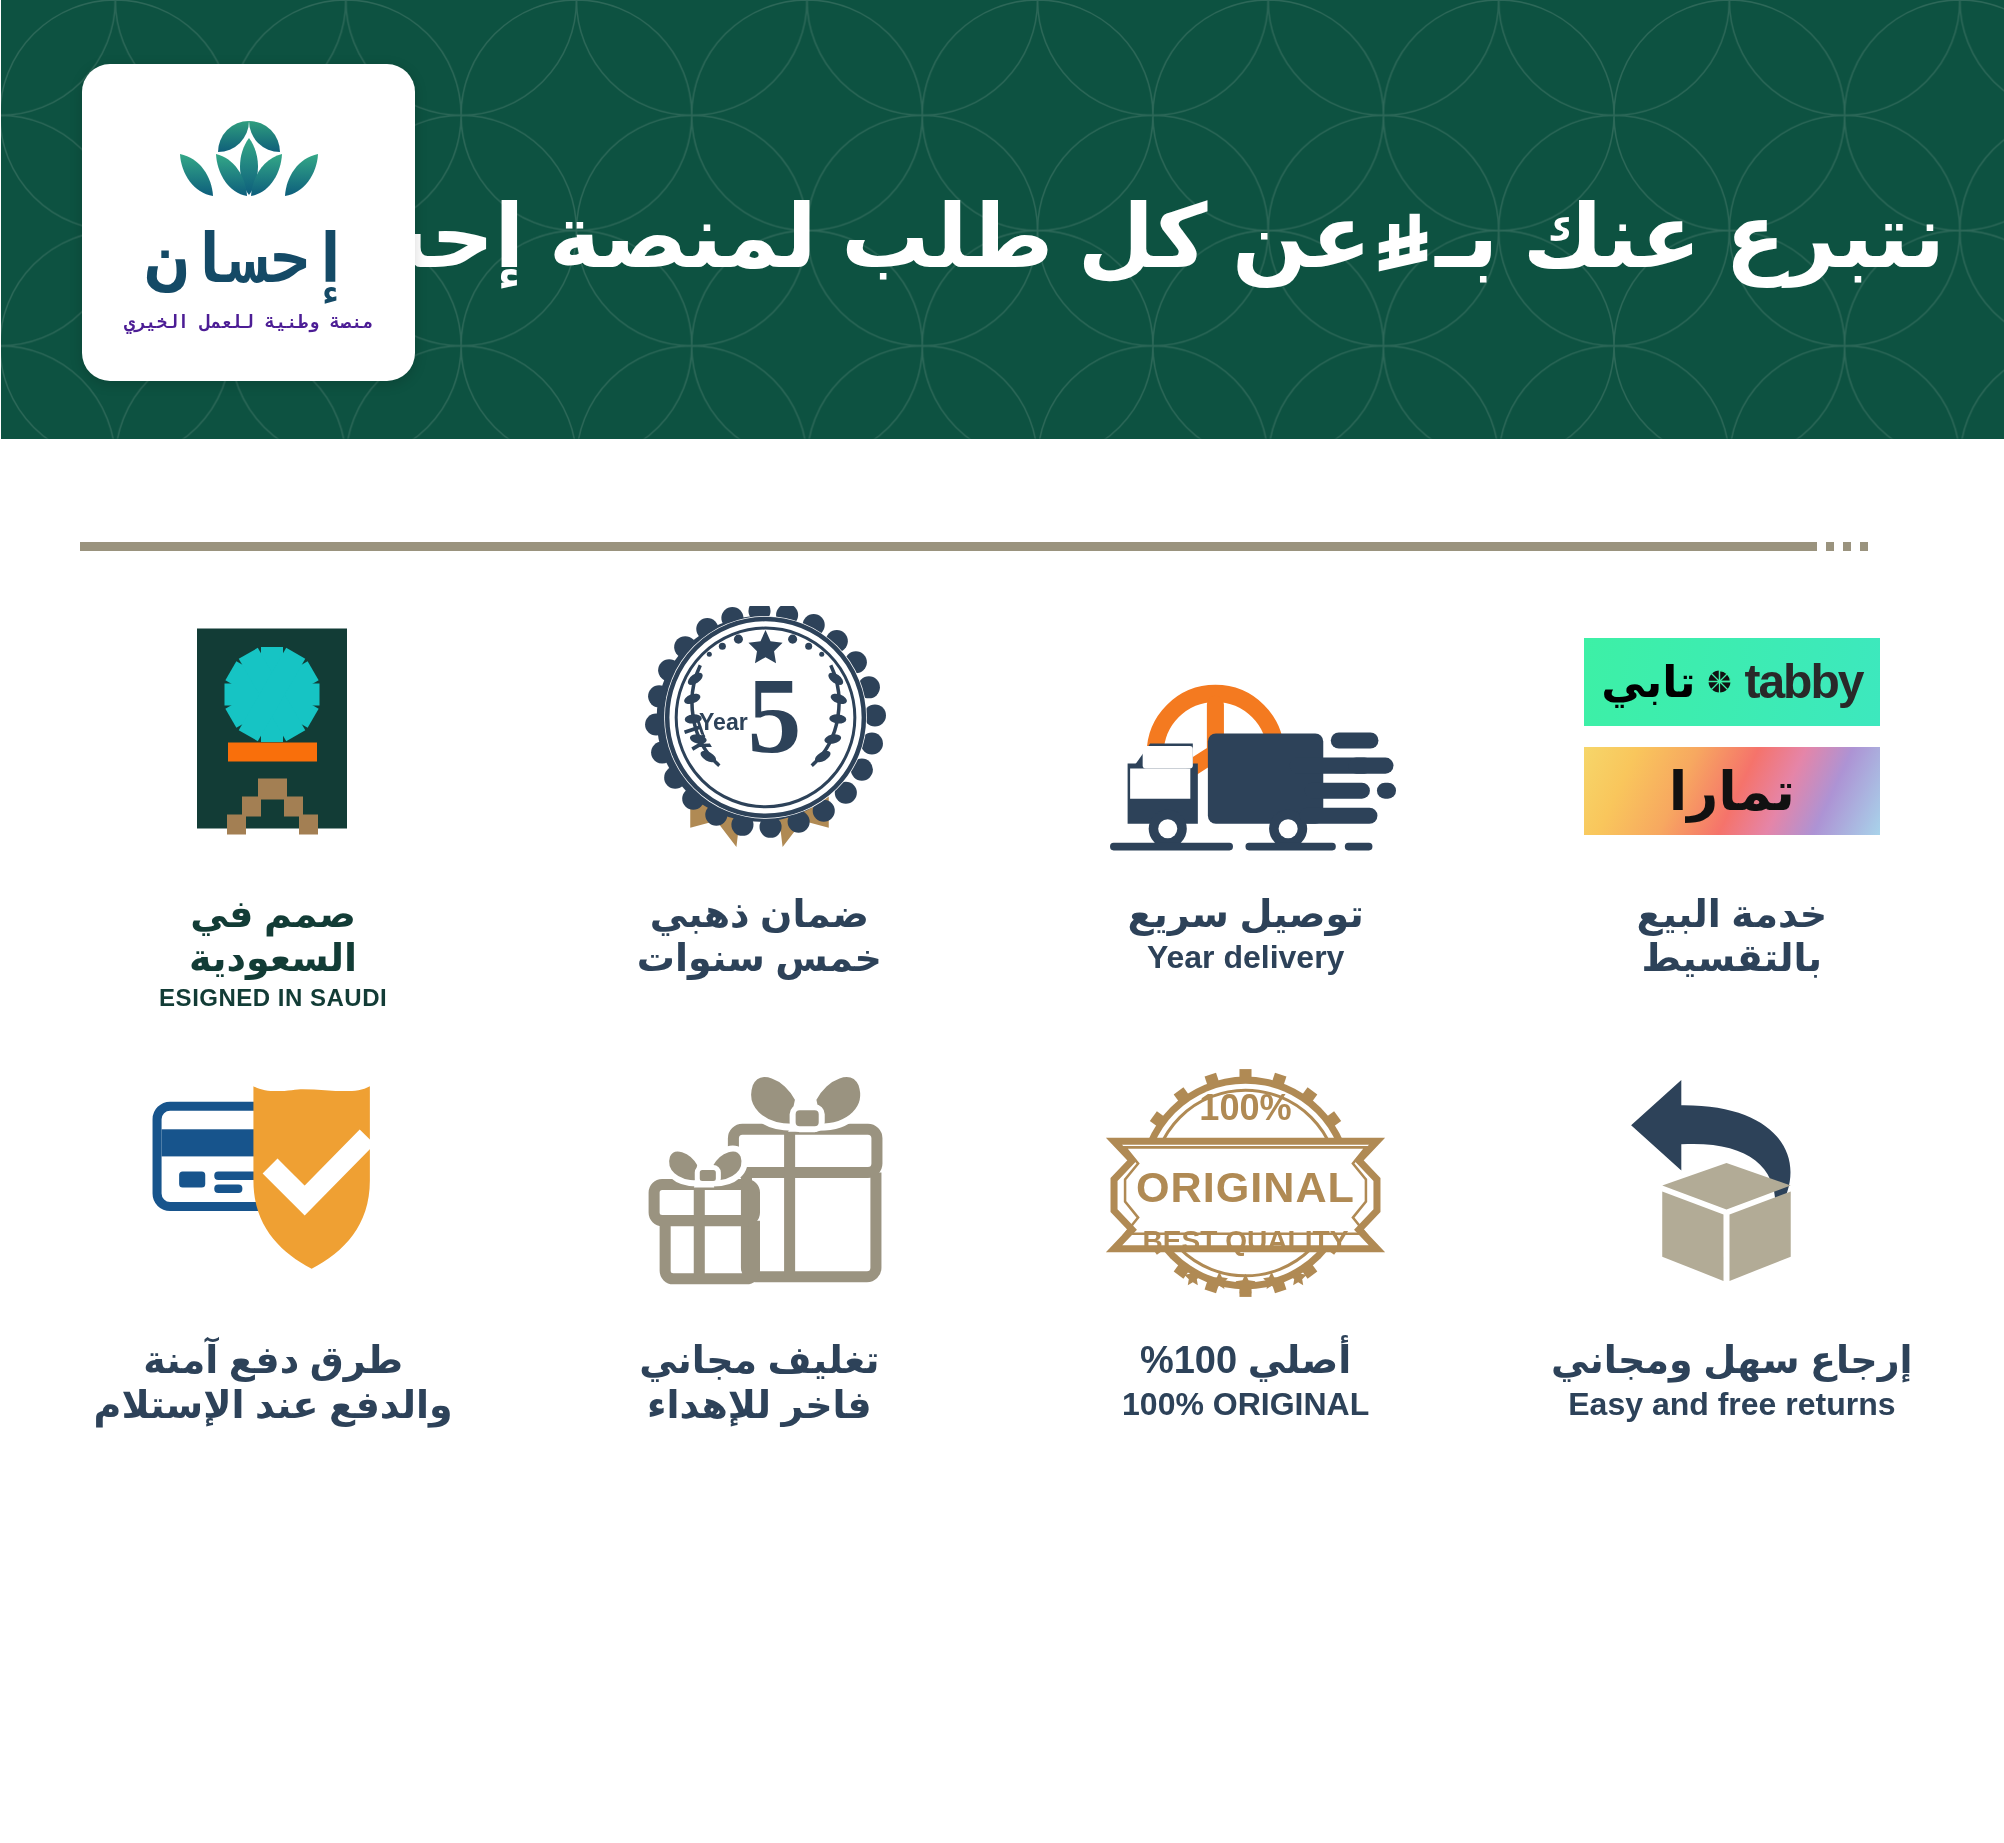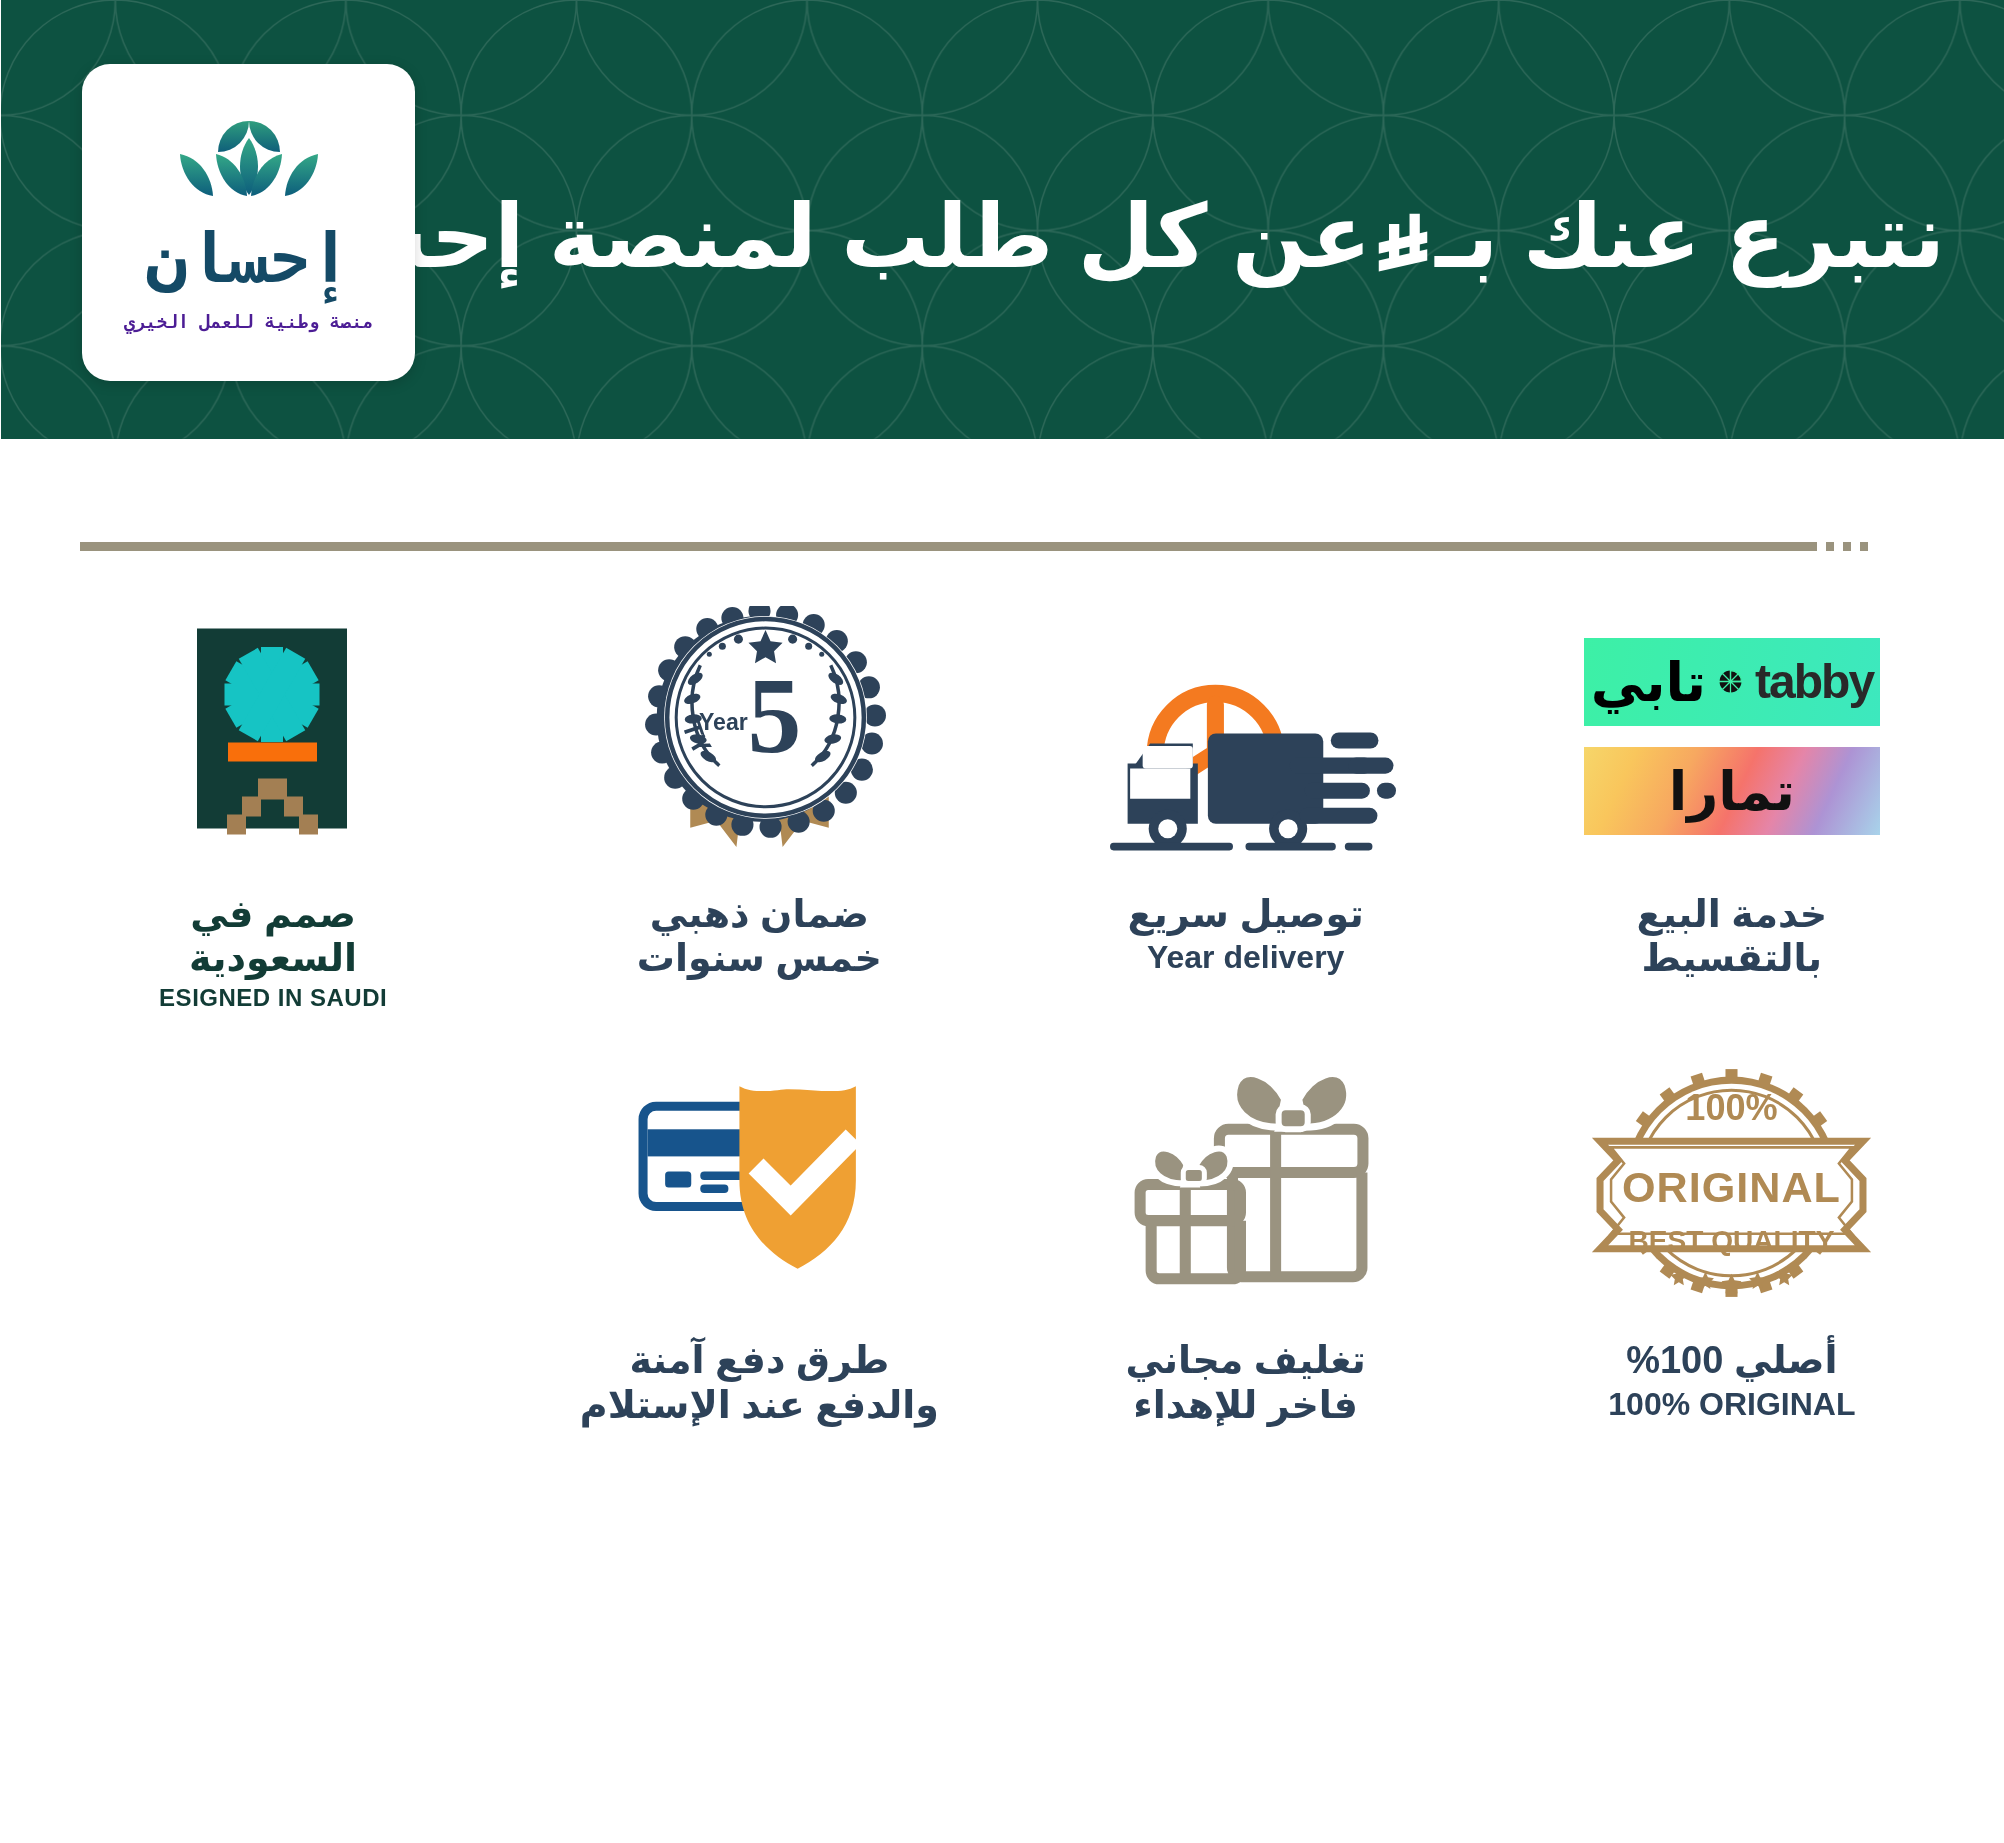--- a/index.html
+++ b/index.html
@@ -174,21 +174,21 @@
   }
   .badge-tamara {
     background:linear-gradient(115deg,
        #f6d66a 0%, #f9c65c 16%, #f7a860 34%,
        #f5736b 52%, #e585a8 66%, #ad93d4 80%, #a8d3ea 100%);
   }
   .tabby-wordmark {
     font-size:48px; font-weight:bold; color:#292929;
     letter-spacing:-2px; direction:ltr; line-height:1;
   }
-  .tabby-ar { font-size:54px; font-weight:bold; color:#000; line-height:1; }
+  .tabby-ar { font-size:44px; font-weight:bold; color:#000; line-height:1; }
   .tamara-ar { font-size:54px; font-weight:bold; color:#111; line-height:1; }
   .tabby-star { width:23px; height:23px; flex:0 0 auto; }
 
   svg { display:block; }
 </style>
 </head>
 <body>
 
 <div id="banner">
 
@@ -415,20 +415,35 @@
           <rect x="78" y="372" width="38" height="40"></rect>
           <rect x="222" y="372" width="38" height="40"></rect>
         </g>
       </svg>
     </div>
     <div class="feat-label">صمم في
 السعودية</div>
     <div class="feat-sub">ESIGNED IN SAUDI</div>
   </div>
 
+  <div class="feature">
+    <div class="feat-icon">
+      <svg width="261" height="236" viewBox="0 0 520 470">
+        <path d="M160 80 L160 30 L60 120 L160 210 L160 158
+                 C300 150 358 210 346 300
+                 C420 200 366 78 160 80 Z" fill="#2d4259"></path>
+
+        <path d="M250 195 L378 240 L250 288 L122 240 Z" fill="#b2ab96"></path>
+        <path d="M122 252 L244 298 L244 430 L122 382 Z" fill="#b2ab96"></path>
+        <path d="M378 252 L256 298 L256 430 L378 382 Z" fill="#b2ab96"></path>
+      </svg>
+    </div>
+    <div class="feat-label">إرجاع سهل ومجاني</div>
+    <div class="feat-sub">Easy and free returns</div>
+  </div>
 
   <div class="feature">
     <div class="feat-icon">
       <svg width="281" height="236" viewBox="0 0 560 470">
         <g fill="#b08a54">
           <circle cx="280" cy="235" r="212"></circle>
           <g>
             <rect x="268" y="8" width="24" height="454"></rect>
             <rect x="268" y="8" width="24" height="454" transform="rotate(18 280 235)"></rect>
             <rect x="268" y="8" width="24" height="454" transform="rotate(36 280 235)"></rect>

